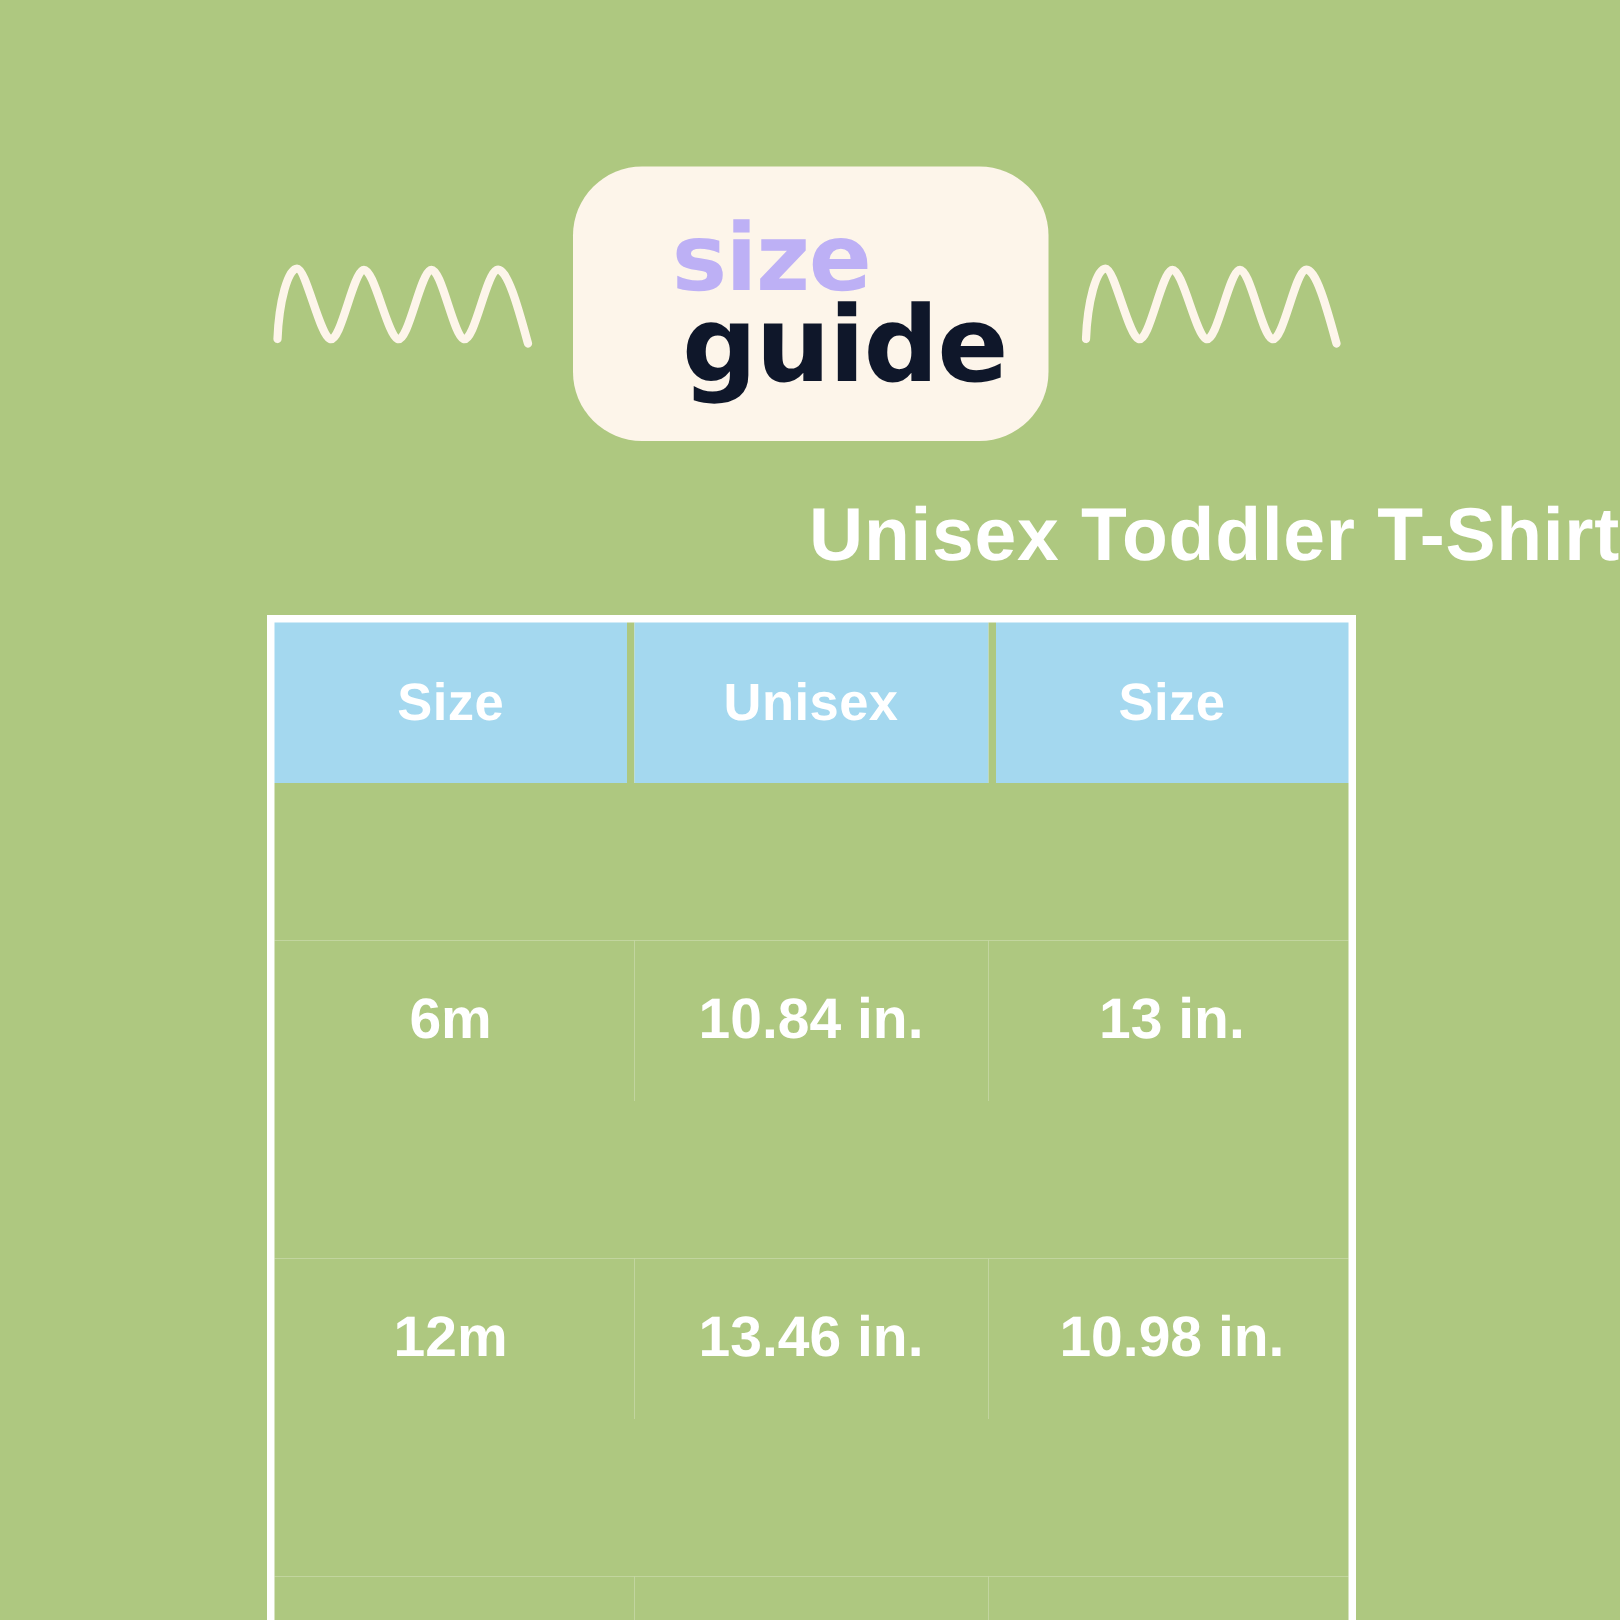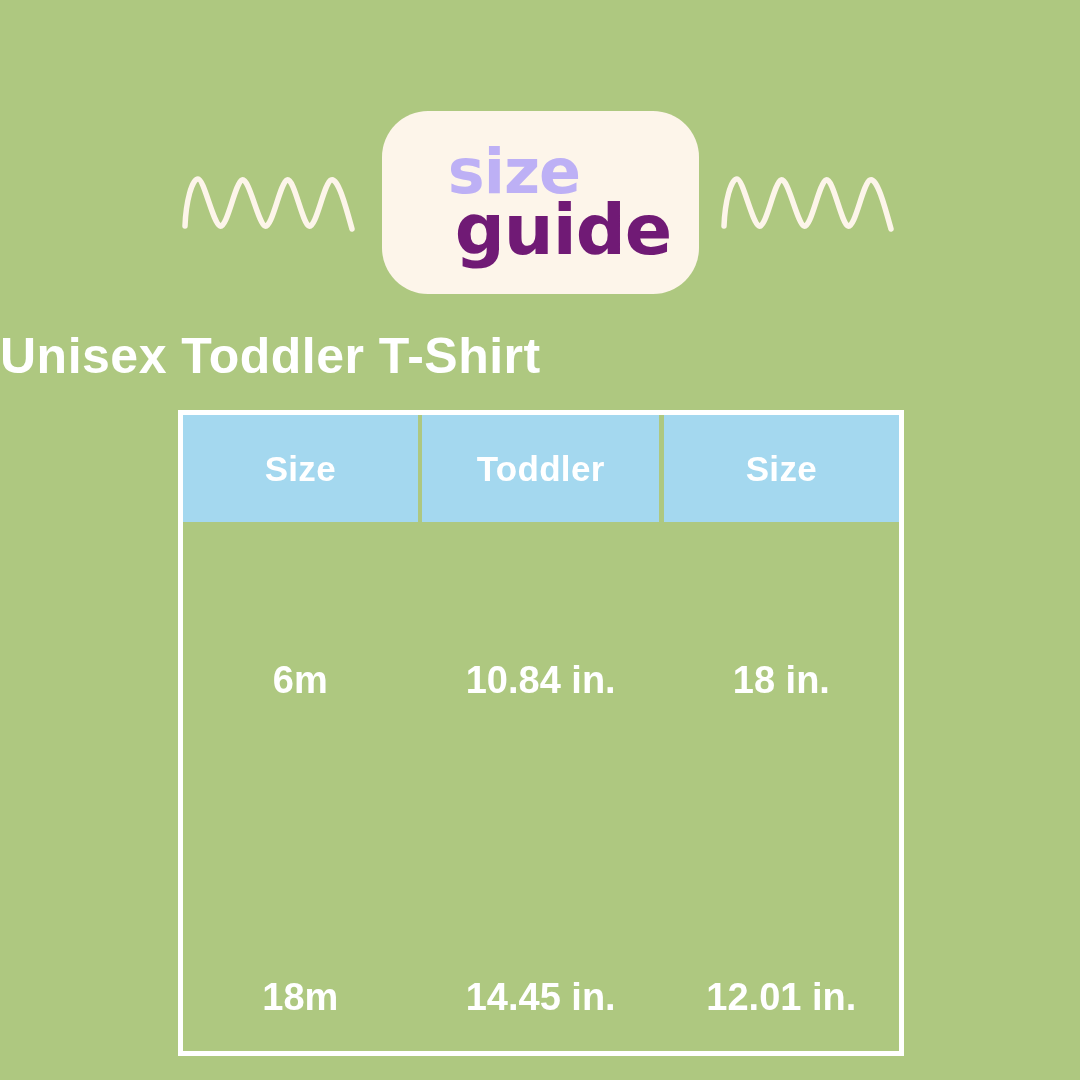--- a/index.html
+++ b/index.html
@@ -54,32 +54,32 @@
     font-family: "DejaVu Sans", sans-serif;
   }
   .logo-size {
     font-size: 62px;
     color: #bdb0f5;
     margin-right: 52px;
     margin-bottom: 2px;
   }
   .logo-guide {
     font-size: 70px;
-    color: #701a75;
+    color: #0f172a;
     margin-left: 46px;
     margin-top: -4px;
   }
 
   
   .page-title {
     position: absolute;
     top: 327px;
     left: 0;
     width: 1080px;
-    text-align: left;
+    text-align: right;
     color: #ffffff;
     font-size: 50px;
     font-weight: 700;
     letter-spacing: 0.5px;
     font-family: "Liberation Sans", sans-serif;
   }
 
   
   .size-table {
     position: absolute;
@@ -141,41 +141,48 @@
 
 </div>
 
 <div class="page-title">Unisex Toddler T-Shirt</div>
 
 <table class="size-table">
   <tbody>
     <tr>
       <th class="col-size">Size</th>
       <td class="gap-cell-v"></td>
-      <th class="col-length">Toddler</th>
+      <th class="col-length">Unisex</th>
       <td class="gap-cell-v"></td>
       <th class="col-width">Size</th>
     </tr>
 
     <tr>
       <td class="gap-cell-h" colspan="5"></td>
     </tr>
 
     <tr>
       <td>6m</td>
       <td class="gap-cell-v"></td>
       <td>10.84 in.</td>
       <td class="gap-cell-v"></td>
-      <td>18 in.</td>
+      <td>13 in.</td>
     </tr>
 
     <tr>
       <td class="gap-cell-h" colspan="5"></td>
     </tr>
 
+    <tr>
+      <td>12m</td>
+      <td class="gap-cell-v"></td>
+      <td>13.46 in.</td>
+      <td class="gap-cell-v"></td>
+      <td>10.98 in.</td>
+    </tr>
 
     <tr>
       <td class="gap-cell-h" colspan="5"></td>
     </tr>
 
     <tr>
       <td>18m</td>
       <td class="gap-cell-v"></td>
       <td>14.45 in.</td>
       <td class="gap-cell-v"></td>

